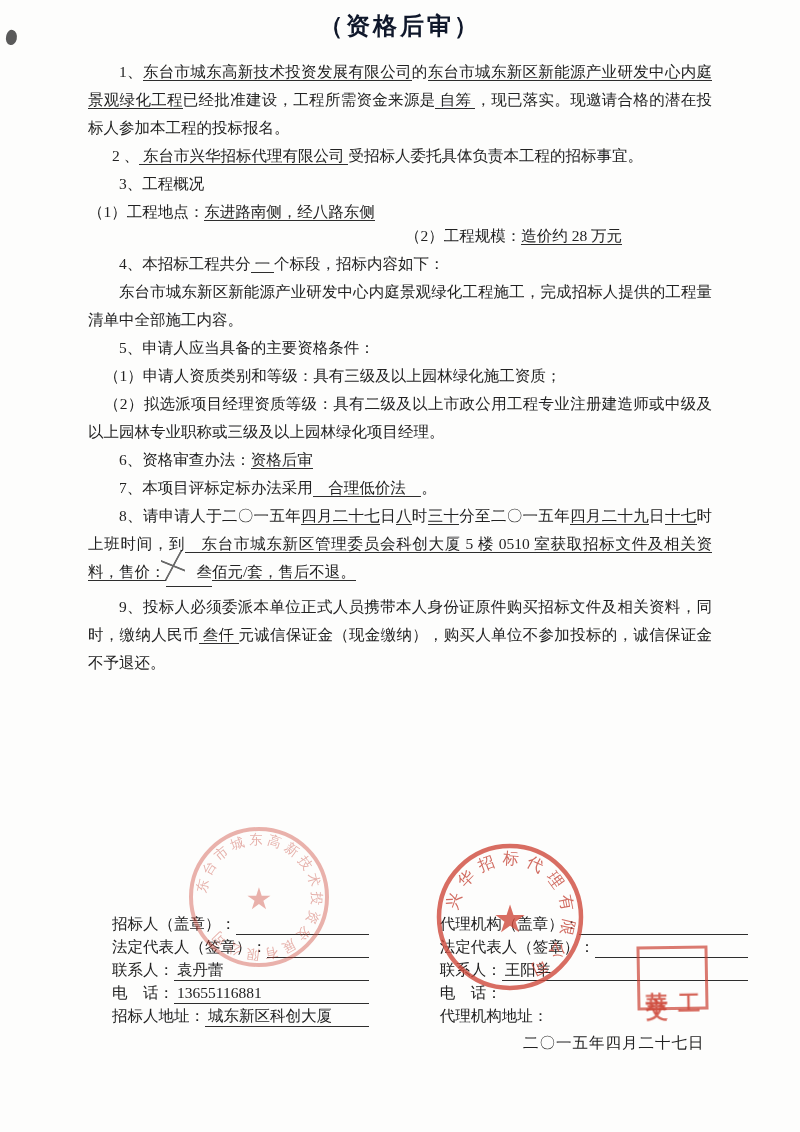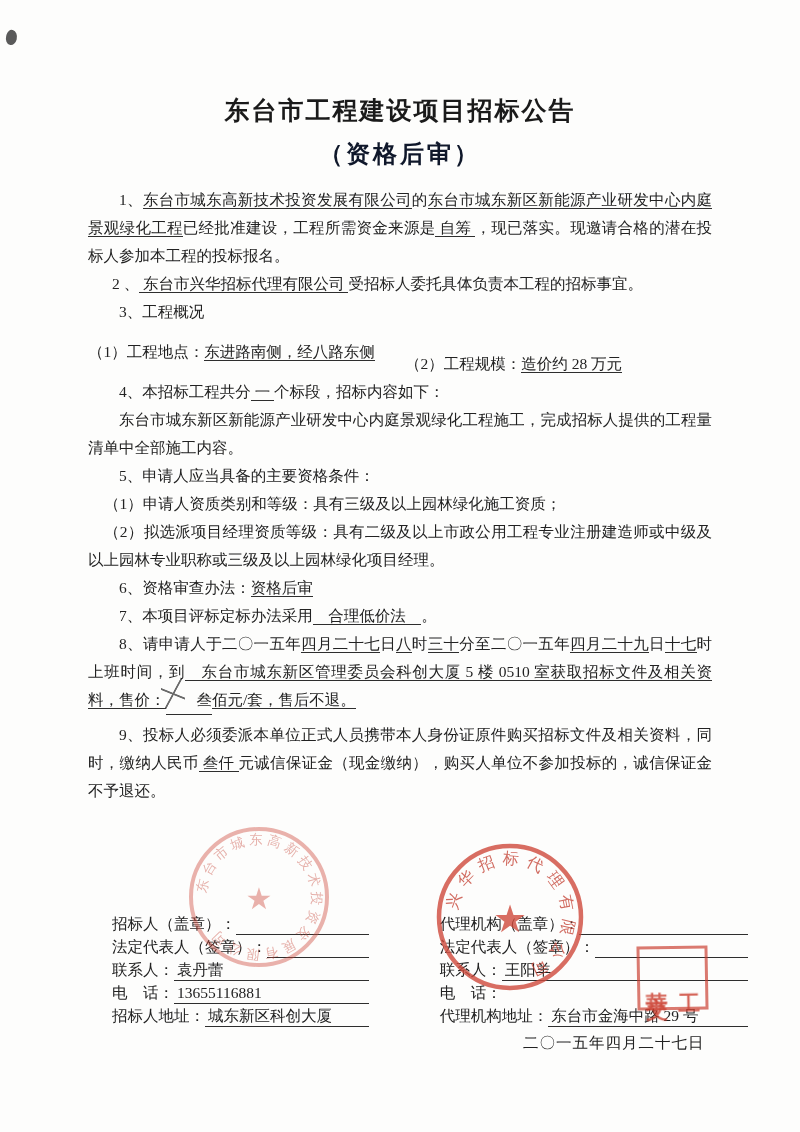--- a/index.html
+++ b/index.html
@@ -18,21 +18,21 @@
   .gap6{margin-top:6px !important;}
   .gap4{margin-top:4px !important;}
   .u{border-bottom:1px solid #2e2e2e;padding-bottom:0px;}
   .scribble{position:relative;display:inline-block;}
   .scribble::after{
     content:"";position:absolute;left:-5px;top:-7px;width:24px;height:30px;pointer-events:none;opacity:.75;
     background:
       linear-gradient(22deg,transparent 47%,#3a3a3a 49%,#3a3a3a 52%,transparent 54%),
       linear-gradient(118deg,transparent 47%,#3a3a3a 49%,#3a3a3a 52%,transparent 54%);
   }
-  .ov-row{display:flex;align-items:center;}
+  .ov-row{display:flex;}
   .ov-c1{width:317px;white-space:nowrap;}
   .ov-c2{flex:1;white-space:nowrap;margin-top:24px;}
   
   .footer{position:absolute;left:88px;top:912px;width:660px;font-size:15.5px;}
   .cols{display:flex;align-items:flex-start;gap:16px;}
   .col-l{margin-left:24px;width:258px;}
   .col-r{margin-left:55px;width:310px;}
   .sig-row{display:flex;height:23px;align-items:flex-end;}
   .sig-label{white-space:nowrap;}
   .sig-line{flex:1;border-bottom:1px solid #2e2e2e;white-space:nowrap;padding:0 3px;line-height:21px;}
@@ -54,21 +54,20 @@
   .blob{position:absolute;left:6px;top:30px;width:11px;height:15px;background:#3d3d3d;opacity:.85;
     border-radius:45% 60% 50% 55%;transform:rotate(14deg);}
 </style>
 </head>
 <body>
 
 <div class="page">
   <div class="blob"></div>
 
   <div class="content">
-    <div class="title">东台市工程建设项目招标公告</div>
     <div class="subtitle">（资格后审）</div>
 
     <div class="bodytext">
       <p class="ind2"><span>1、</span><span class="u">东台市城东高新技术投资发展有限公司</span><span>的</span><span class="u">东台市城东新区新能源产业研发中心内庭景观绿化工程</span><span>已经批准建设，工程所需资金来源是</span><span class="u"> 自筹 </span><span>，现已落实。现邀请合格的潜在投标人参加本工程的投标报名。</span></p>
       <p class="ind15"><span>2 、</span><span class="u"> 东台市兴华招标代理有限公司 </span><span>受招标人委托具体负责本工程的招标事宜。</span></p>
       <p class="ind2"><span>3、工程概况</span></p>
 
       <div class="ov-row">
         <div class="ov-c1"><span>（1）工程地点：</span><span class="u">东进路南侧，经八路东侧</span></div>
         <div class="ov-c2"><span>（2）工程规模：</span><span class="u">造价约 28 万元</span></div>
@@ -121,21 +120,20 @@
         </div>
         <div class="sig-row">
           <span class="sig-label">联系人：</span>
           <span class="sig-line">王阳羊</span>
         </div>
         <div class="sig-row">
           <span class="sig-label">电　话：</span>
         </div>
         <div class="sig-row">
           <span class="sig-label">代理机构地址：</span>
-          <span class="sig-line">东台市金海中路 29 号</span>
         </div>
         <div class="date-line">二〇一五年四月二十七日</div>
       </div>
     </div>
   </div>
 
   <svg class="seal seal-left" width="148" height="148" viewBox="0 0 148 148">
     <circle cx="74" cy="74" r="68" fill="none" stroke="#cf4a3c" stroke-width="4"></circle>
     <path id="cp1" d="M 21,74 A 53,53 0 1 1 127,74 A 53,53 0 1 1 21,74" fill="none"></path>
     <text font-size="13.5" fill="#c6473a" letter-spacing="4" font-family="Liberation Serif, serif">

